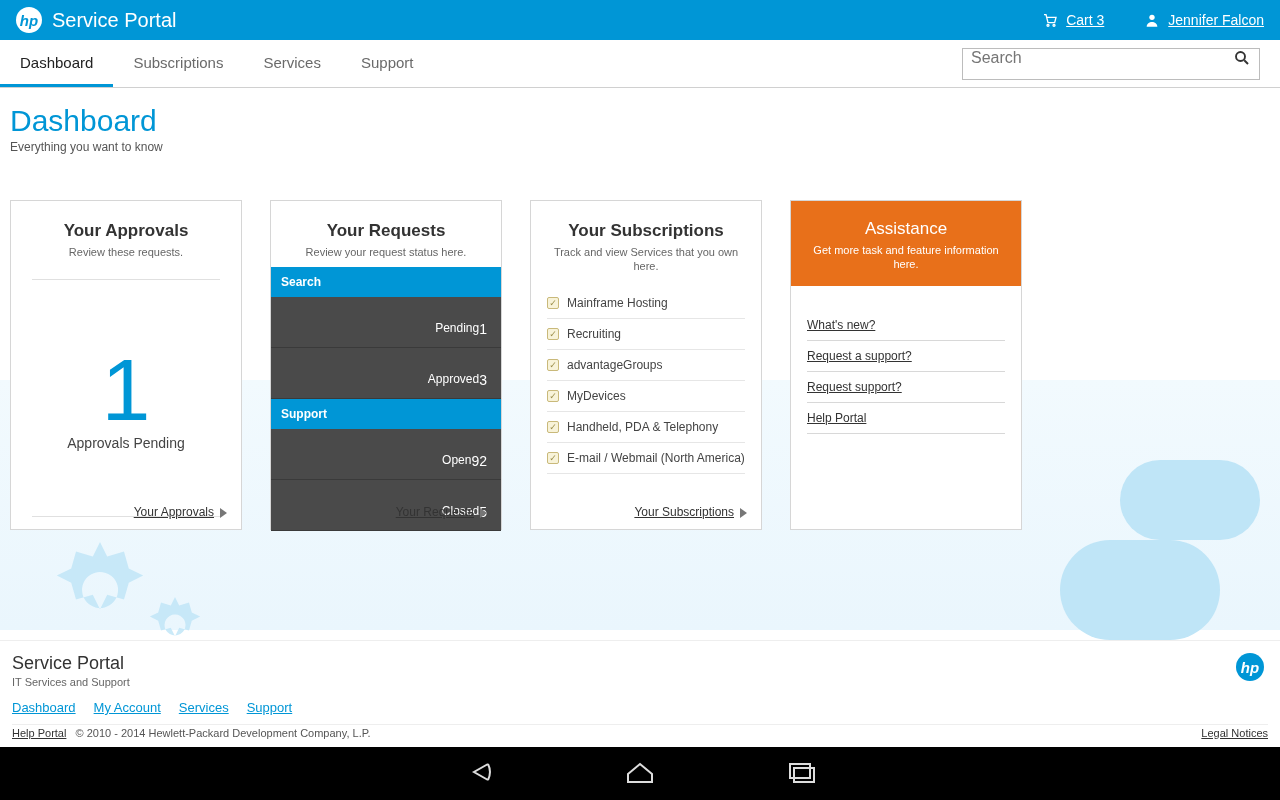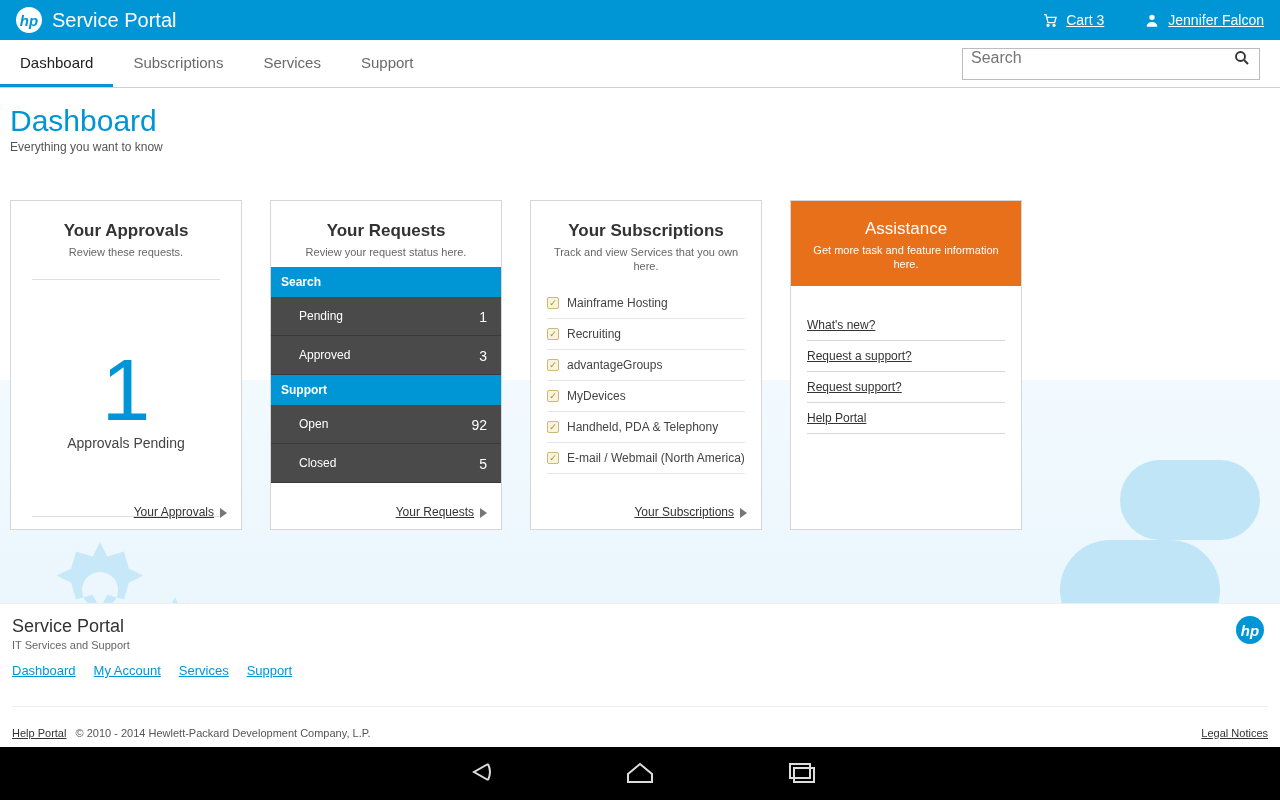--- a/index.html
+++ b/index.html
@@ -39,21 +39,21 @@
   .card.orange .card-sub { color: #fff; font-size: 11px; }
 
   
   .big-num-wrap { flex: 1; display: flex; flex-direction: column; align-items: center; justify-content: center; padding: 0 20px; }
   .hr-line { width: 82%; border: none; border-top: 1px solid #e0e0e0; margin: 12px auto; }
   .big-num { font-size: 88px; color: #0096d6; font-weight: 400; line-height: 1; }
   .big-num-label { font-size: 14px; color: #444; margin-top: 1px; }
 
   
   .req-section-h { background: #0096d6; color: #fff; font-size: 12px; font-weight: bold; padding: 8px 10px; }
-  .req-row { background: #4a4a4a; color: #fff; display: flex; justify-content: space-between; padding: 12px 14px 10px 28px; font-size: 12px; border-bottom: 1px solid #3a3a3a; }
+  .req-row { background: #4a4a4a; color: #fff; display: flex; justify-content: flex-end; padding: 24px 14px 10px 28px; font-size: 12px; border-bottom: 1px solid #3a3a3a; }
   .req-row .val { font-size: 14px; }
 
   
   .sub-list { padding: 6px 16px; }
   .sub-item { display: flex; align-items: center; gap: 8px; padding: 8px 0; border-bottom: 1px solid #e6e6e6; font-size: 12px; color: #444; }
   .check-ic { width: 12px; height: 12px; border: 1px solid #c9b97a; border-radius: 2px; background: #f8f3d9; display: inline-flex; align-items: center; justify-content: center; font-size: 9px; color: #9c8e4a; }
 
   
   .assist-links { padding: 24px 16px; }
   .assist-link { display: block; font-size: 12px; color: #333; text-decoration: underline; padding: 8px 0; border-bottom: 1px solid #d8d8d8; cursor: pointer; }
@@ -67,21 +67,21 @@
   .deco-strip { position: absolute; left: 0; right: 0; top: 380px; height: 250px; background: linear-gradient(#f2fafe, #eaf6fd); z-index: -1; }
   .gear { position: absolute; fill: #bfe5f7; opacity: 0.8; }
   .cloud { position: absolute; background: #bfe5f7; border-radius: 50%; }
 
   
   .footer { position: absolute; left: 0; right: 0; bottom: 53px; background: #fff; border-top: 1px solid #eee; padding: 12px 12px 8px 12px; }
   .footer-title { font-size: 18px; color: #333; }
   .footer-sub { font-size: 11px; color: #666; margin-top: 2px; }
   .footer-links { margin-top: 12px; font-size: 13px; }
   .footer-links a { color: #0096d6; text-decoration: underline; margin-right: 18px; cursor: pointer; }
-  .footer-low { margin-top: 28px; border-top: 1px solid #eee; padding-top: 20px; display: flex; justify-content: space-between; font-size: 11px; color: #555; }
+  .footer-low { margin-top: 9px; border-top: 1px solid #eee; padding-top: 2px; display: flex; justify-content: space-between; font-size: 11px; color: #555; }
   .footer-low a { color: #333; text-decoration: underline; cursor: pointer; }
   .footer-logo { position: absolute; right: 16px; top: 12px; width: 28px; height: 28px; border-radius: 50%; background: #0096d6; color: #fff; display: flex; align-items: center; justify-content: center; font-style: italic; font-weight: bold; font-size: 15px; }
 
   
   .android-bar { position: absolute; bottom: 0; left: 0; right: 0; height: 53px; background: #000; display: flex; align-items: center; justify-content: center; gap: 120px; }
   .android-bar svg { stroke: #ddd; fill: none; stroke-width: 2; }
 </style>
 </head>
 <body>
 

